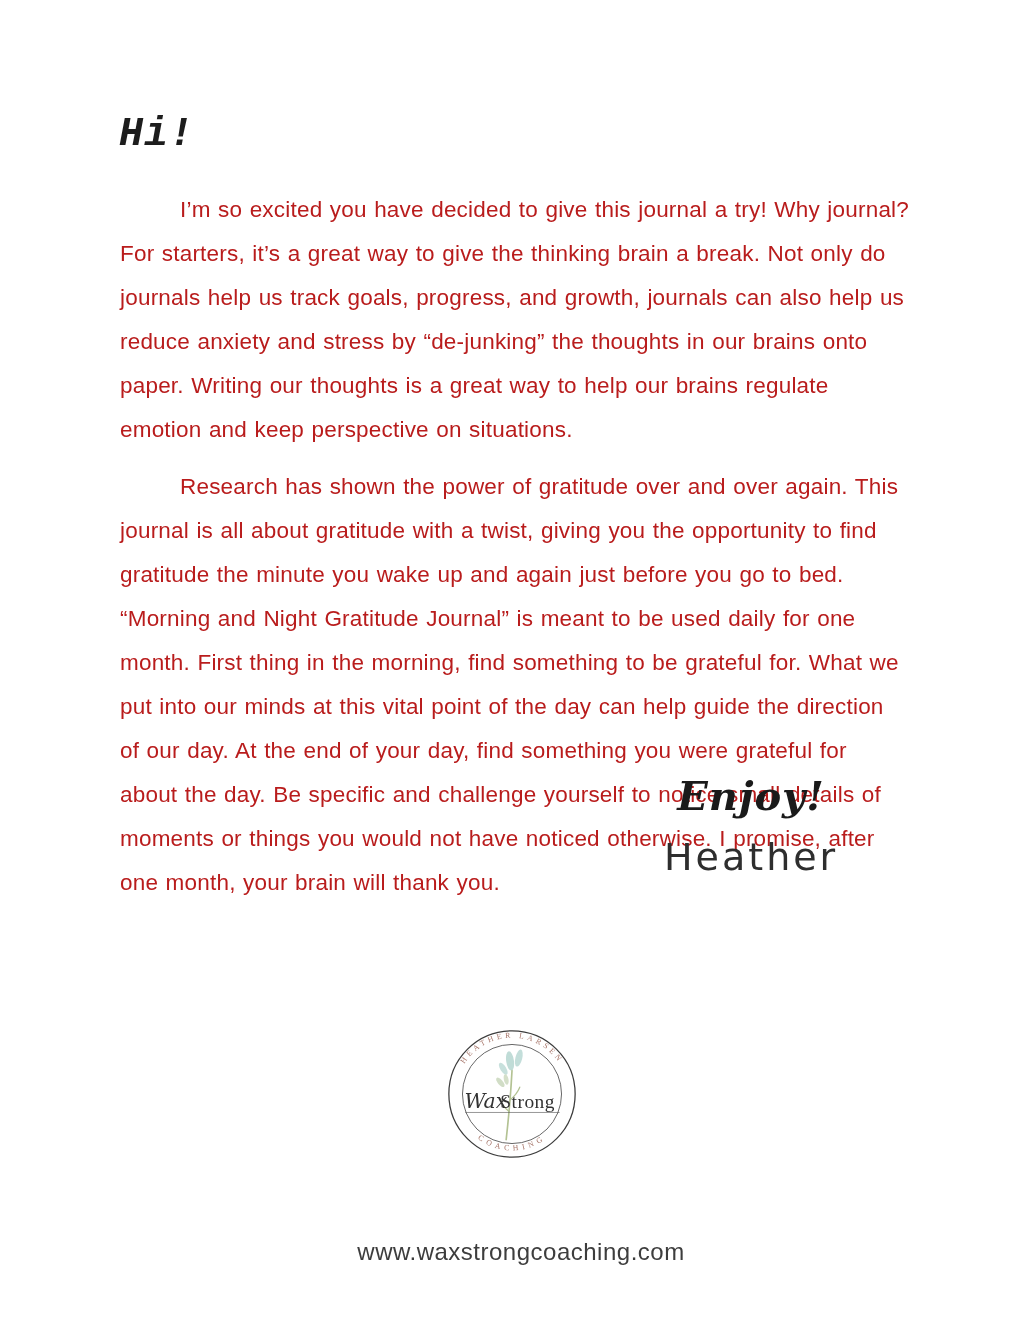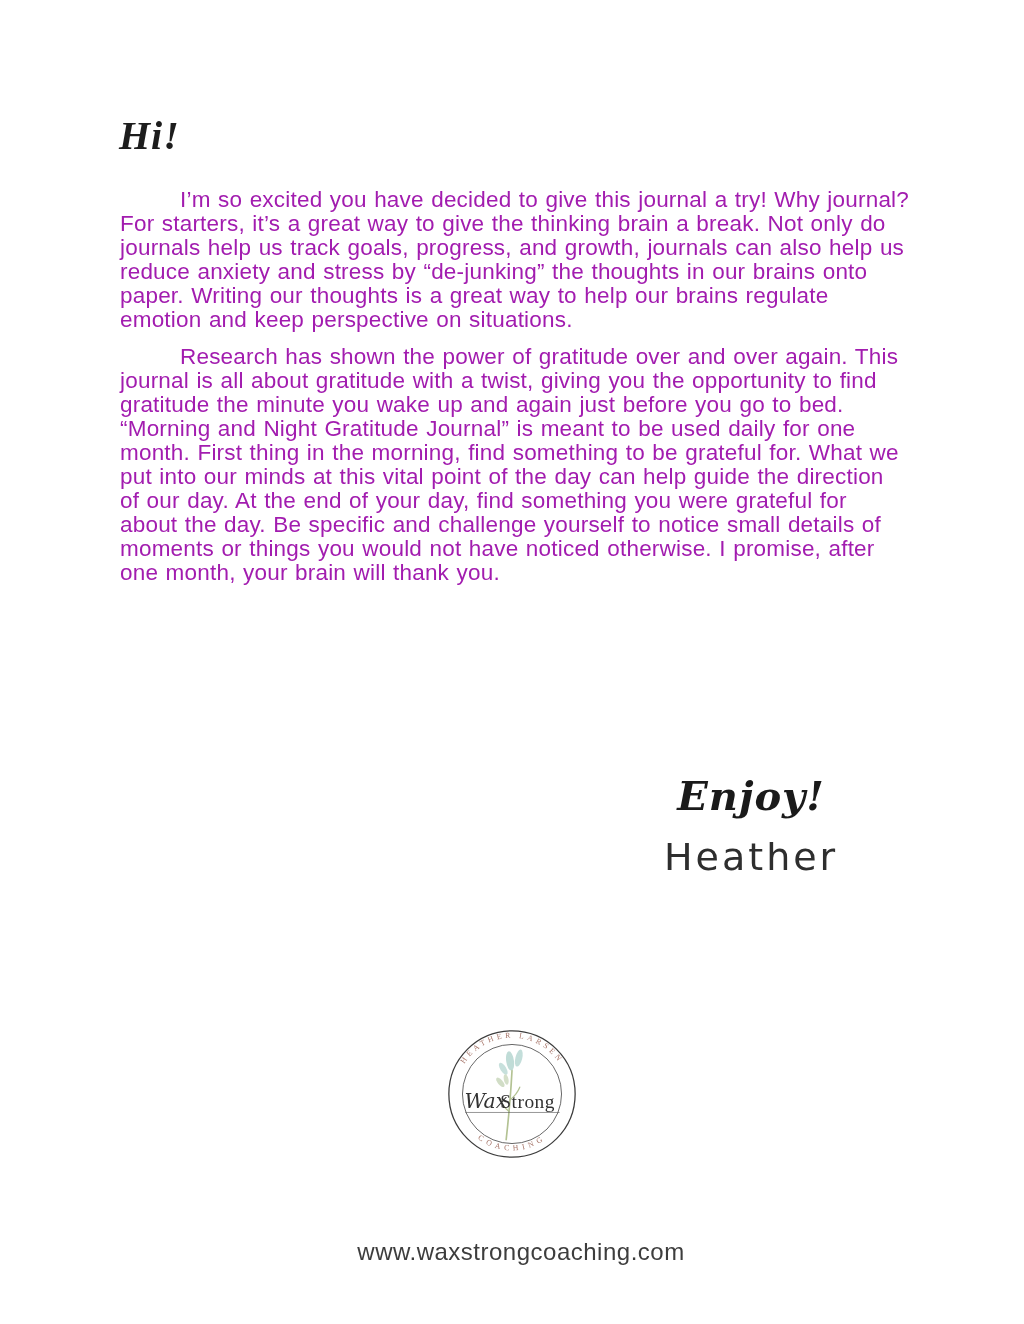--- a/index.html
+++ b/index.html
@@ -9,37 +9,37 @@
     height: 1324px;
     background: #ffffff;
     font-family: "Liberation Sans", sans-serif;
     color: #3d3d3d;
     overflow: hidden;
   }
   .greeting {
     position: absolute;
     left: 119px;
     top: 112px;
-    font-family: Liberation Serif, serif;
+    font-family: Liberation Mono, monospace;
     font-weight: bold;
     font-style: italic;
     font-size: 40px;
     color: #1d1d1d;
     letter-spacing: 1px;
   }
   .content {
     position: absolute;
     left: 120px;
     top: 188px;
     width: 790px;
     font-size: 22.5px;
-    line-height: 24px;
+    line-height: 44px;
     letter-spacing: 0.2px;
     word-spacing: 1px;
-    color: #a21caf;
+    color: #b91c1c;
   }
   .content p { margin: 0 0 13px 0; text-indent: 60px; }
   .signature-block {
     position: absolute;
     left: 664px;
     top: 772px;
     text-align: center;
   }
   .signoff {
     font-family: "DejaVu Serif", serif;

